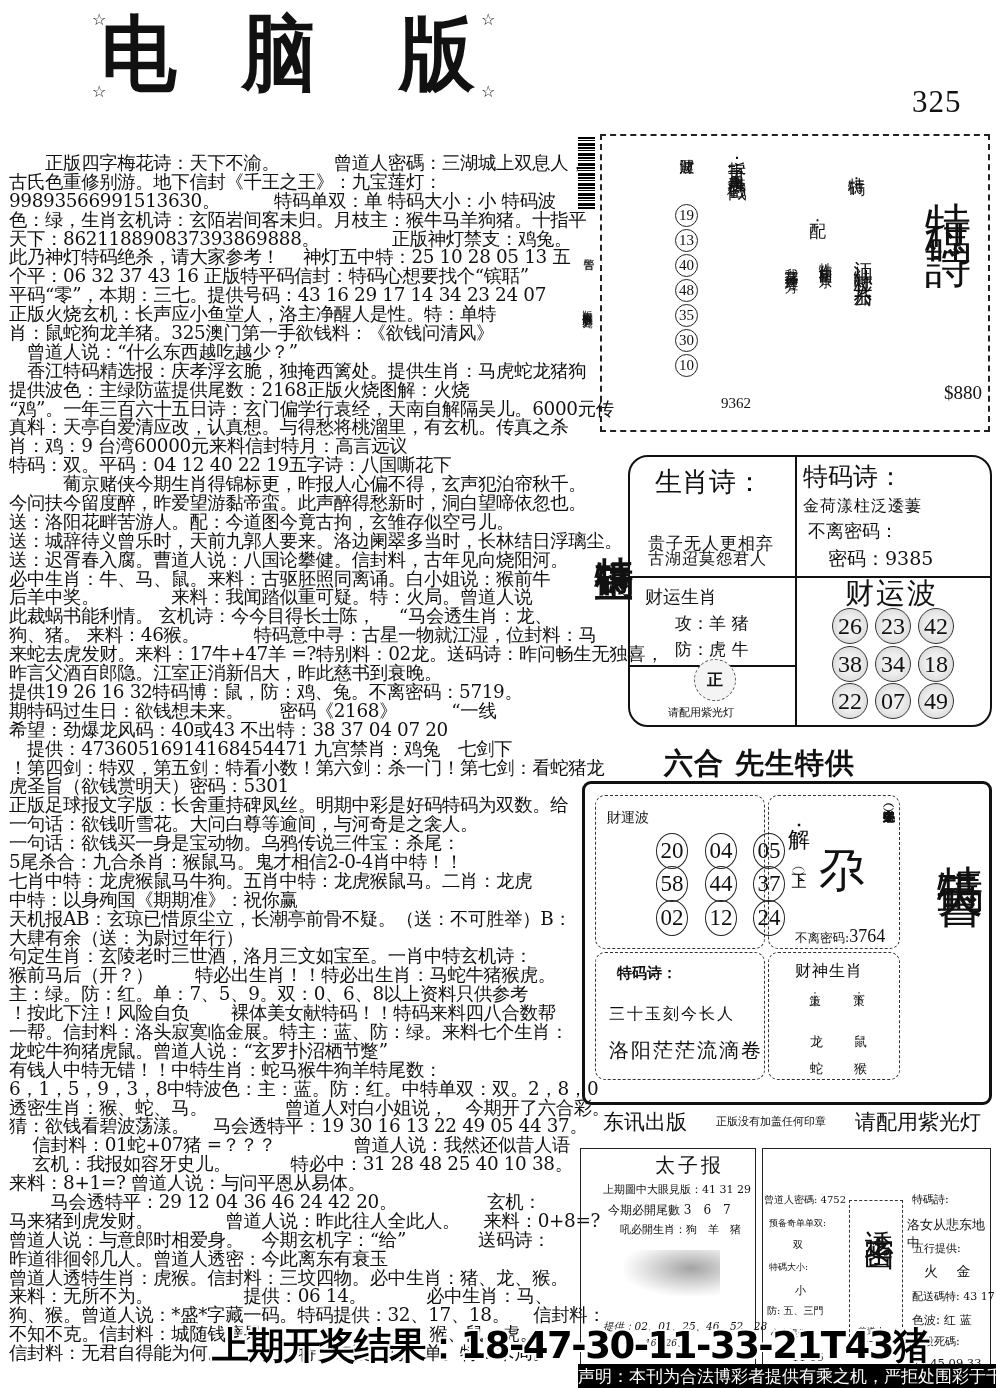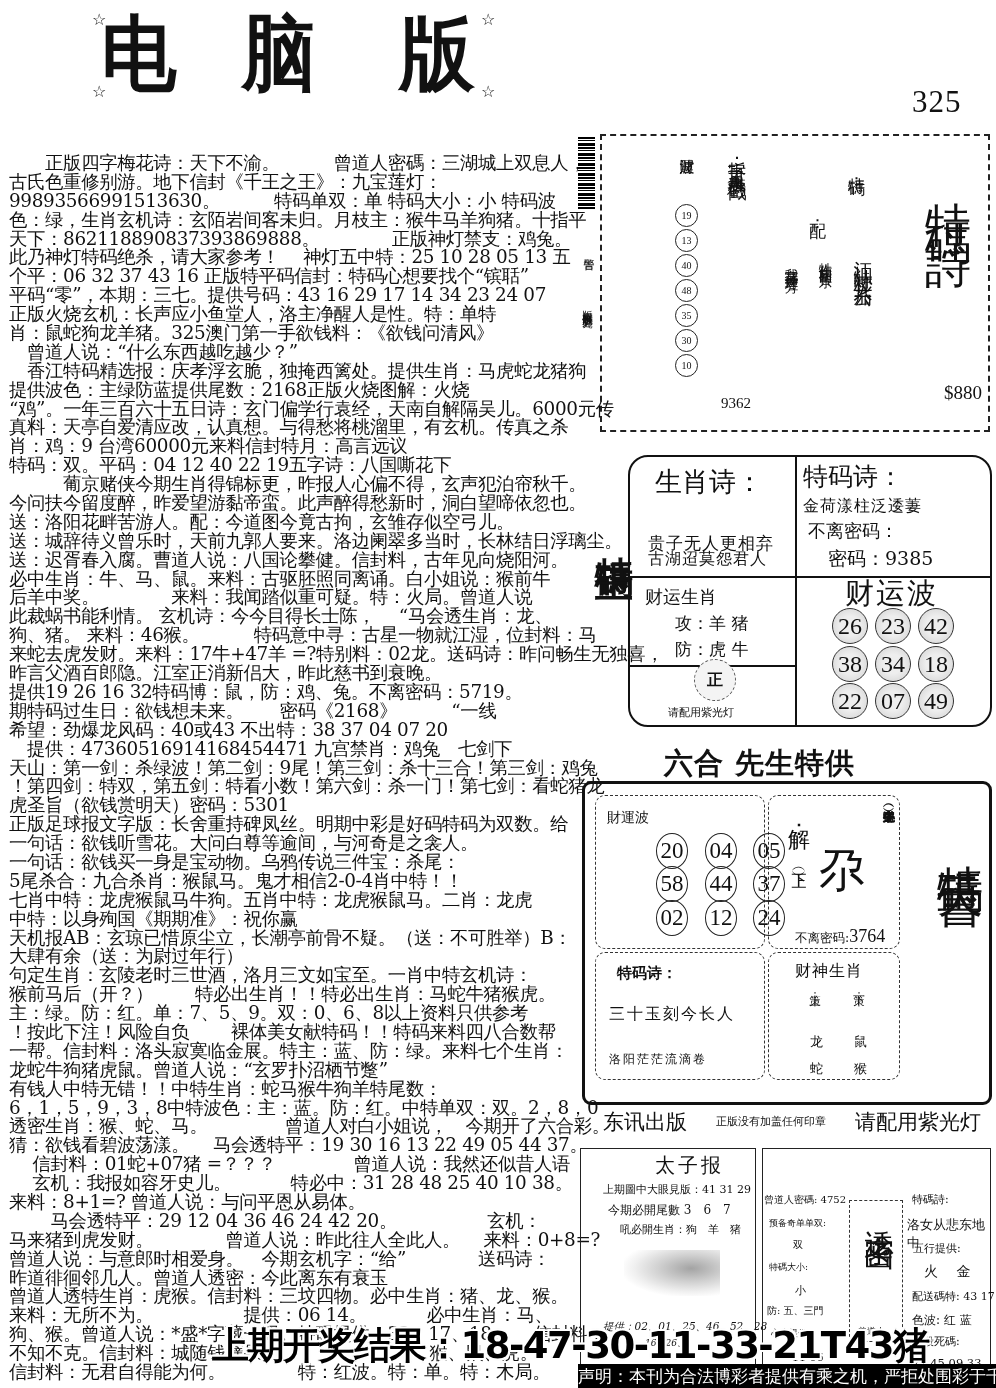--- a/index.html
+++ b/index.html
@@ -12,21 +12,21 @@
   .star{position:absolute;font-size:16px;line-height:16px;}
   .issue{position:absolute;left:912px;top:84px;font-size:31px;font-family:"Liberation Serif",serif;letter-spacing:1px;}
   
   .left-col{position:absolute;left:9px;top:154px;width:590px;}
   .ln{height:18.9px;line-height:18.9px;font-size:18.4px;white-space:pre;letter-spacing:-0.35px;overflow:visible;}
   
   .barcode{position:absolute;left:578px;top:137px;width:17px;height:72px;
      background:repeating-linear-gradient(to bottom,#000 0 2px,#fff 2px 3px,#000 3px 4px,#fff 4px 6px,#000 6px 9px,#fff 9px 10px);}
   .box1{position:absolute;left:600px;top:134px;width:386px;height:294px;border:2px dashed #222;}
   .circ{position:absolute;border:1px solid #222;border-radius:50%;text-align:center;font-family:"Liberation Serif",serif;}
-  .c1{width:21px;height:21px;line-height:21px;font-size:10px;}
+  .c1{width:21px;height:21px;line-height:21px;font-size:15px;}
   .c2{width:34px;height:34px;line-height:34px;font-size:24px;background:radial-gradient(circle,#eee 40%,#cfcfcf 100%);border:1.5px solid #333;}
   .c3{width:30px;height:34px;line-height:34px;font-size:23px;margin-left:45px;}
   
   .box2{position:absolute;left:628px;top:455px;width:360px;height:268px;border:2px solid #111;border-radius:20px;}
   .stamp{position:absolute;left:694px;top:659px;width:40px;height:40px;border:1.5px dashed #555;border-radius:50%;
      text-align:center;line-height:40px;font-size:16px;font-weight:bold;background:#f4f4f4;}
   
   .box3{position:absolute;left:582px;top:781px;width:404px;height:318px;border:3px solid #111;border-radius:9px;}
   .dbox{position:absolute;border:1.5px dashed #333;border-radius:10px;}
   
@@ -78,21 +78,20 @@
   <div class="ln">必中生肖：牛、马、鼠。来料：古驱胚照同离诵。白小姐说：猴前牛</div>
   <div class="ln">后羊中奖。　　　　来料：我闻踏似重可疑。特：火局。曾道人说</div>
   <div class="ln">此裁蜗书能利情。 玄机诗：今今目得长士陈，　 “马会透生肖：龙、</div>
   <div class="ln">狗、猪。 来料：46猴。　　　特码意中寻：古星一物就江湿，位封料：马</div>
   <div class="ln">来蛇去虎发财。来料：17牛+47羊 =?特别料：02龙。送码诗：昨问畅生无独喜，</div>
   <div class="ln">昨言父酒百郎隐。江室正消新侣大，昨此慈书到衰晚。</div>
   <div class="ln">提供19 26 16 32特码博：鼠，防：鸡、兔。不离密码：5719。</div>
   <div class="ln">期特码过生日：欲钱想未来。　　密码《2168》　　　“一线</div>
   <div class="ln">希望：劲爆龙风码：40或43 不出特：38 37 04 07 20</div>
   <div class="ln">　提供：47360516914168454471 九宫禁肖：鸡兔　七剑下</div>
-  <div class="ln">天山：第一剑：杀绿波！第二剑：9尾！第三剑：杀十三合！第三剑：鸡兔</div>
   <div class="ln">！第四剑：特双，第五剑：特看小数！第六剑：杀一门！第七剑：看蛇猪龙</div>
   <div class="ln">虎圣旨（欲钱赏明天）密码：5301</div>
   <div class="ln">正版足球报文字版：长舍重持碑凤丝。明期中彩是好码特码为双数。给</div>
   <div class="ln">一句话：欲钱听雪花。大问白尊等逾间，与河奇是之衾人。</div>
   <div class="ln">一句话：欲钱买一身是宝动物。乌鸦传说三件宝：杀尾：</div>
   <div class="ln">5尾杀合：九合杀肖：猴鼠马。鬼才相信2-0-4肖中特！！</div>
   <div class="ln">七肖中特：龙虎猴鼠马牛狗。五肖中特：龙虎猴鼠马。二肖：龙虎</div>
   <div class="ln">中特：以身殉国《期期准》：祝你赢</div>
   <div class="ln">天机报AB：玄琼已惜原尘立，长潮亭前骨不疑。（送：不可胜举）B：</div>
   <div class="ln">大肆有余（送：为尉过年行）</div>
@@ -194,21 +193,21 @@
 <div class="abs v" style="left:784px;top:812px;font-size:22px;">解：</div>
 <div class="abs v" style="left:789px;top:862px;font-size:15px;">（上下）</div>
 <div class="abs" style="left:819px;top:840px;font-size:46px;">尕</div>
 <div class="abs v" style="left:880px;top:800px;font-size:12px;font-weight:bold;">先生送字（必中）</div>
 <div class="abs" style="left:795px;top:926px;white-space:nowrap;">
   <span style="font-size:12.5px">不离密码:</span><span style="font-size:18px;font-family:'Liberation Serif',serif;">3764</span>
 </div>
 
 <div class="abs" style="left:617px;top:964px;font-size:15px;font-weight:bold;">特码诗：</div>
 <div class="abs" style="left:609px;top:1004px;font-size:16px;letter-spacing:2px;">三十玉刻今长人</div>
-<div class="abs" style="left:609px;top:1037px;font-size:12px;letter-spacing:2px;margin-top:14px;">洛阳茫茫流滴卷</div>
+<div class="abs" style="left:609px;top:1037px;font-size:20px;letter-spacing:2px;">洛阳茫茫流滴卷</div>
 
 <div class="abs" style="left:795px;top:961px;font-size:16px;letter-spacing:1px;">财神生肖</div>
 <div class="abs v" style="left:807px;top:986px;font-size:11.5px;">上策：</div>
 <div class="abs v" style="left:851px;top:986px;font-size:11.5px;">下策：</div>
 <div class="abs" style="left:810px;top:1033px;font-size:13px;">龙</div>
 <div class="abs" style="left:810px;top:1060px;font-size:13px;">蛇</div>
 <div class="abs" style="left:854px;top:1033px;font-size:13px;">鼠</div>
 <div class="abs" style="left:854px;top:1060px;font-size:13px;">猴</div>
 <div class="abs v" style="left:930px;top:828px;font-size:46px;letter-spacing:6px;">特碼天書</div>
 

